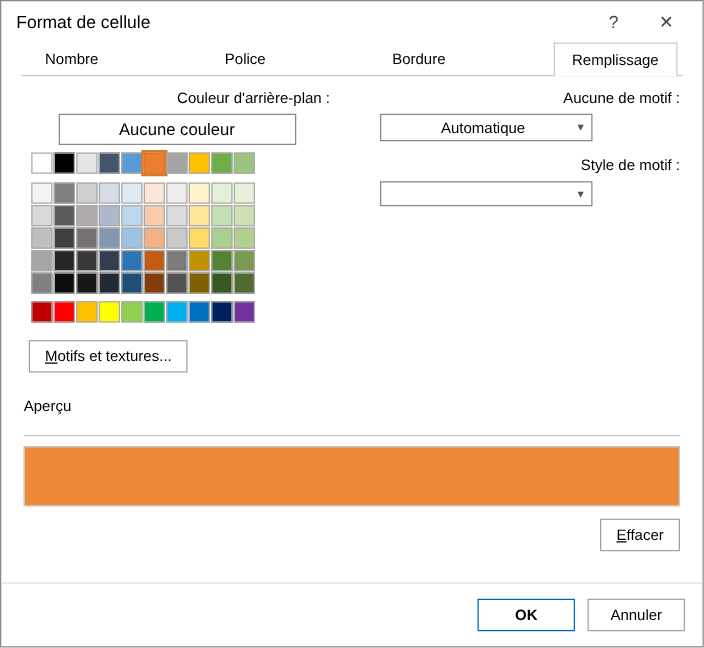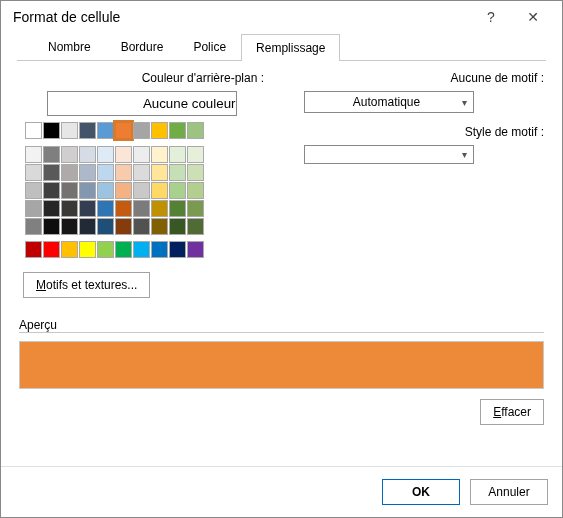--- a/index.html
+++ b/index.html
@@ -1,62 +1,62 @@
 <!DOCTYPE html>
 <html><head>
 <meta charset="utf-8">
 <style>
 * { box-sizing: border-box; margin: 0; padding: 0; }
 body { font-family: "Segoe UI", Tahoma, sans-serif; font-size: 12px; background: #fff; color: #000; width: 563px; height: 518px; overflow: hidden; border: 1px solid #888; display: flex; flex-direction: column; }
 .titlebar { display: flex; align-items: center; padding: 8px 8px 8px 12px; }
 .titlebar .title { flex: 1; font-size: 14px; }
 .titlebar .tbtn { width: 42px; text-align: center; font-size: 14px; color: #444; cursor: pointer; line-height: 1; }
-.tabs { display: flex; padding: 0 32px; gap: 0; }
+.tabs { display: flex; padding: 0 20px; gap: 0; justify-content: space-between; }
 .tab { padding: 6px 14px; border: 1px solid transparent; border-bottom: none; cursor: pointer; }
 .tab.active { border-color: #c8c8c8; background: #fff; position: relative; top: 1px; }
 .tabstrip-line { border-bottom: 1px solid #c8c8c8; margin: 0 16px; }
 .content { padding: 10px 18px 0 18px; flex: 1; display: flex; flex-direction: column; }
 .topcols { display: flex; gap: 40px; }
 .leftcol { width: 245px; }
 .rightcol { flex: 1; }
 .label { margin-bottom: 6px; text-align: right; }
-.no-color-btn { width: 190px; padding: 4px 0; text-align: right; border: 1px solid #888; background: #fff; cursor: pointer; margin: 0 auto 6px auto; display: block; }
+.no-color-btn { width: 190px; padding: 4px 0; text-align: center; border: 1px solid #888; background: #fff; cursor: pointer; margin: 0 auto 6px auto; display: block; }
 .swatch-row { display: flex; gap: 1px; margin-bottom: 1px; justify-content: flex-start; padding-left: 6px; }
 .grid-area { padding-left: 6px; }
 .grid { display: grid; grid-template-columns: repeat(10, 17px); gap: 1px; }
 .sw { width: 17px; height: 17px; border: 1px solid #aaa; cursor: pointer; }
 .sw.selected { outline: 2px solid #d97a2a; outline-offset: 0; border-color: #d97a2a; }
 .select { border: 1px solid #888; padding: 3px 6px; width: 170px; display: flex; align-items: center; cursor: pointer; background: #fff; margin-bottom: 12px; }
 .select .sel-text { flex: 1; text-align: center; }
 .chev { font-size: 10px; color: #555; }
 .btn { border: 1px solid #a3a3a3; background: #fff; padding: 5px 12px; cursor: pointer; font-family: inherit; font-size: 12px; }
 .btn u { text-decoration: underline; }
 .pattern-btns { display: flex; gap: 8px; margin-top: 14px; padding-left: 4px; }
-.preview-label { margin-top: 20px; margin-bottom: 0; }
+.preview-label { margin-top: 20px; margin-bottom: 16px; }
 .fieldset-line { border-top: 1px solid #c8c8c8; margin-bottom: 8px; }
 .preview-box { border: 1px solid #c8c8c8; height: 48px; background: #ed8a3a; }
 .clear-row { display: flex; justify-content: flex-end; margin-top: 10px; }
 .footer { border-top: 1px solid #e0e0e0; padding: 12px 14px; display: flex; justify-content: flex-end; gap: 10px; }
 .footer .btn { min-width: 78px; }
 .footer .btn.primary { border-color: #0067c0; color: #000; border-width: 1.5px; font-weight: bold; }
 .spacer { height: 6px; }
 </style>
 </head>
 <body>
 
 <div class="titlebar">
   <div class="title">Format de cellule</div>
   <div class="tbtn">?</div>
   <div class="tbtn">✕</div>
 </div>
 
 <div class="tabs">
   <div class="tab">Nombre</div>
+  <div class="tab">Police</div>
   <div class="tab">Bordure</div>
-  <div class="tab">Police</div>
   <div class="tab active">Remplissage</div>
 </div>
 <div class="tabstrip-line"></div>
 
 <div class="content">
   <div class="topcols">
     <div class="leftcol">
       <div class="label">Couleur d'arrière-plan :</div>
       <button class="no-color-btn">Aucune couleur</button>
       <div class="swatch-row" id="theme-row">

